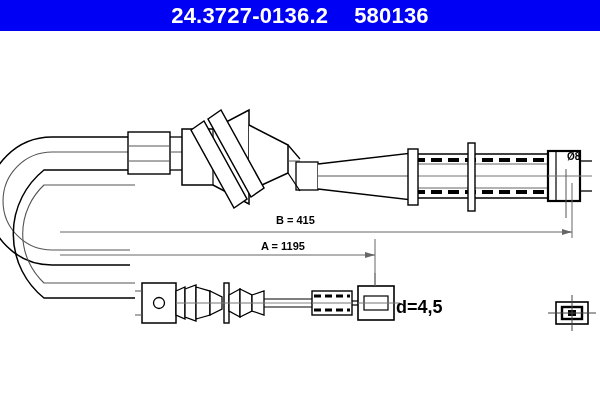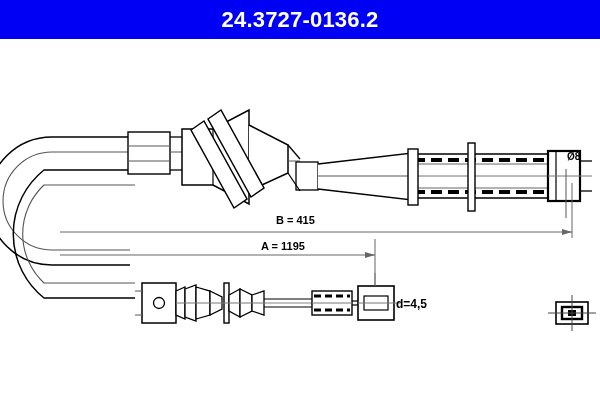--- a/index.html
+++ b/index.html
@@ -18,21 +18,21 @@
     position: relative;
     width: 600px;
     height: 400px;
     background: #ffffff;
   }
   #header-bar {
     position: absolute;
     left: 0;
     top: 0;
     width: 600px;
-    height: 39px;
+    height: 31px;
     background: #0000f5;
     display: flex;
     align-items: center;
     justify-content: center;
     gap: 26px;
   }
   .header-text {
     color: #ffffff;
     font-family: "Liberation Sans", sans-serif;
     font-weight: bold;
@@ -51,30 +51,31 @@
   .dim-label {
     position: absolute;
     font-family: "Liberation Sans", sans-serif;
     font-weight: bold;
     font-size: 11px;
     color: #000000;
     white-space: nowrap;
   }
   #label-B { left: 276px; top: 181px; }
   #label-A { left: 261px; top: 207px; }
-  #label-d { left: 396px; top: 264px; font-size: 12px; }
+  #label-d { left: 396px; top: 264px; font-size: 18px; }
   #label-dia { left: 567px; top: 118px; font-size: 10px; }
 </style>
 </head>
 <body>
 
 <div id="page">
 
   <div id="header-bar">
     <span class="header-text">24.3727-0136.2</span>
+    <span class="header-text">580136</span>
   </div>
 
   <div id="drawing">
     <svg width="600" height="367" viewBox="0 0 600 367">
       <g fill="none" stroke="#000000" stroke-width="1.3" stroke-linecap="butt" stroke-linejoin="miter">
 
         <g stroke-width="1.5">
 
           <path d="M 135 104 L 52 104 A 64 64 0 0 0 52 232 L 130 232"></path>
 

